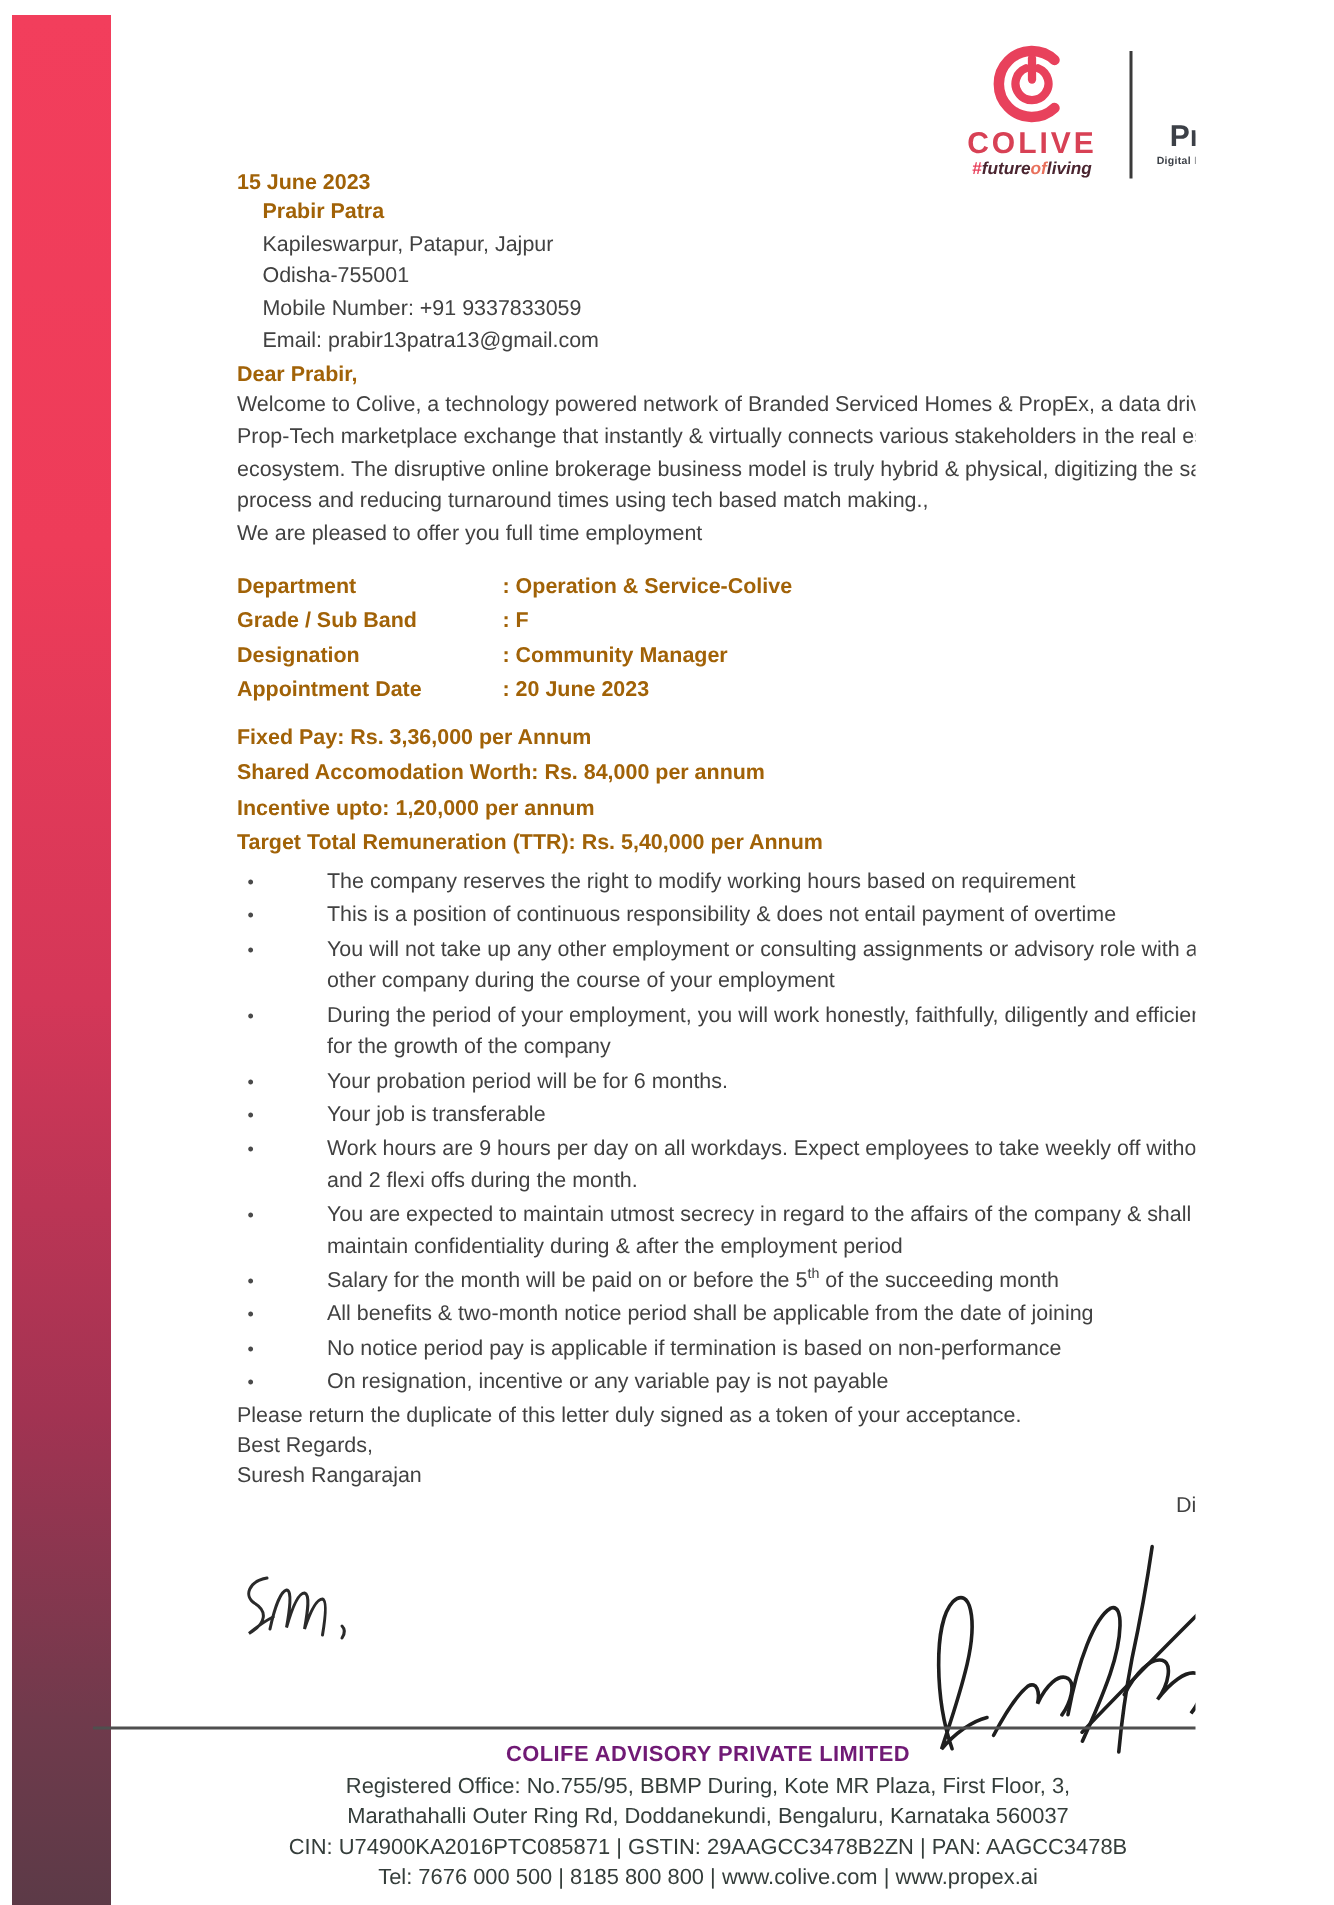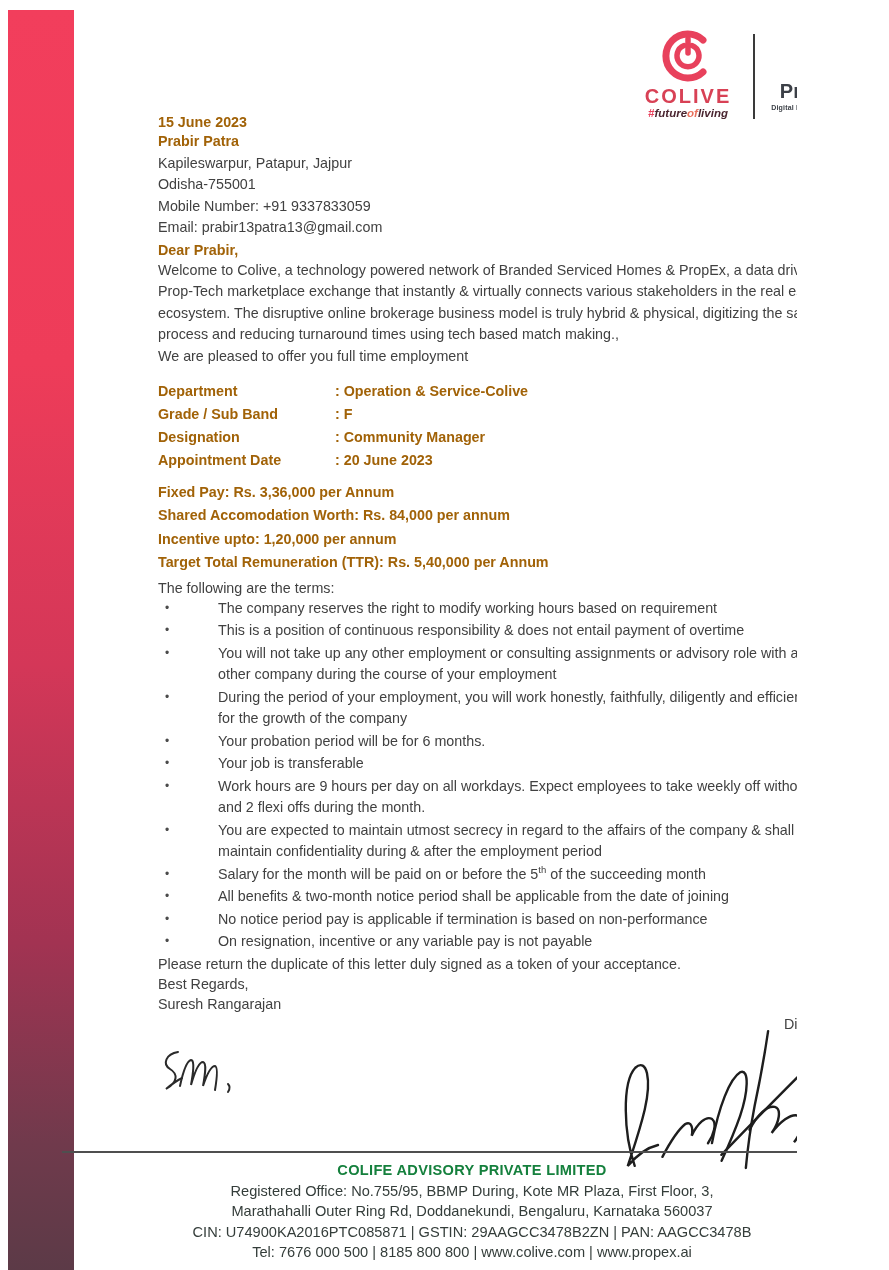--- a/index.html
+++ b/index.html
@@ -32,21 +32,21 @@
   .propex-tag{font-size:7px;font-weight:bold;color:#3c4047;margin-top:3px;letter-spacing:.2px;}
 
   
   .letter{
     position:absolute;left:158px;top:112px;width:676px;
     font-size:14.3px;color:#414141;line-height:1.4;
   }
   .letter p{margin:0;}
   .bold{font-weight:bold;color:#a16207;}
   .date{margin:0 0 16px;}
-  .recipient p{margin:0 0 2px;line-height:19.5px;}
+  .recipient p{margin:0 17px 2px;line-height:19.5px;}
   .salutation{margin:24px 0 0;}
   .intro{margin:10px 0 0;line-height:21.5px;}
   .offer{margin:11px 0 0;}
   .details{margin:17px 0 0;}
   .drow{display:flex;margin:0 0 6px;line-height:17px;}
   .dlabel{flex:0 0 177px;}
   .comp{margin:15px 0 0;}
   .comp p{margin:0 0 6.5px;line-height:17px;}
   .terms-heading{margin:14px 0 5px;}
   ul.terms{list-style:none;margin:0;padding:0;}
@@ -62,21 +62,21 @@
   .small-signature{position:absolute;left:156px;top:1044px;}
   .big-signature{position:absolute;left:598px;top:1002px;transform:rotate(-2deg);}
 
   
   .footer{
     position:absolute;left:62px;top:1151px;width:820px;
     border-top:2px solid #4f4f4f;padding-top:7px;
     text-align:center;color:#343d3a;
   }
   .footer p{margin:0;line-height:20.5px;font-size:14.6px;}
-  .f-title{font-size:15.2px;font-weight:bold;letter-spacing:.3px;color:#15803d;}
+  .f-title{font-size:15.2px;font-weight:bold;letter-spacing:.3px;color:#701a75;}
 </style>
 </head>
 <body>
 
 <div class="page">
 
   <div class="side-band"></div>
 
   <div class="brand-header">
     <div class="colive-logo">
@@ -136,21 +136,20 @@
       </div>
     </div>
 
     <div class="comp">
       <p class="bold">Fixed Pay: Rs. 3,36,000 per Annum</p>
       <p class="bold">Shared Accomodation Worth: Rs. 84,000 per annum</p>
       <p class="bold">Incentive upto: 1,20,000 per annum</p>
       <p class="bold">Target Total Remuneration (TTR): Rs. 5,40,000 per Annum</p>
     </div>
 
-    <p class="terms-heading">The following are the terms:</p>
     <ul class="terms">
       <li>
           <span class="bullet">•</span>
           <span class="ttext">The company reserves the right to modify working hours based on requirement</span>
         </li>
       <li>
           <span class="bullet">•</span>
           <span class="ttext">This is a position of continuous responsibility &amp; does not entail payment of overtime</span>
         </li>
       <li>

